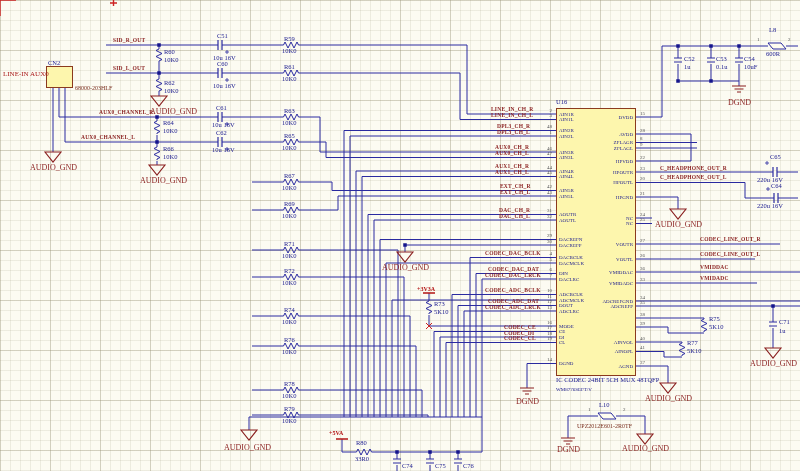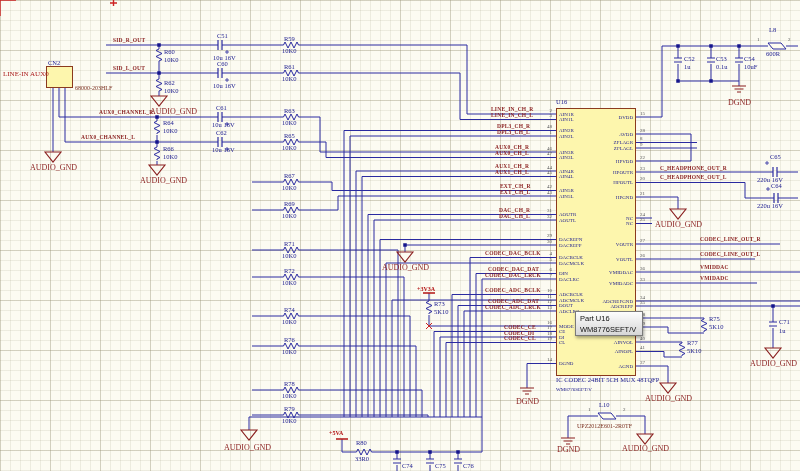--- a/index.html
+++ b/index.html
@@ -272,17 +272,13 @@
       <span class="lbl pname" style="left: 573px; top: 315.5px; width: 60px; text-align: right;"></span>
       <span class="lbl pin" style="left: 640px; top: 320.5px;">39</span>
       <span class="lbl pname" style="left: 573px; top: 324.5px; width: 60px; text-align: right;"></span>
       <span class="lbl pin" style="left: 640px; top: 335.5px;">40</span>
       <span class="lbl pname" style="left: 573px; top: 339.5px; width: 60px; text-align: right;">AINVOL</span>
       <span class="lbl pin" style="left: 640px; top: 345px;">41</span>
       <span class="lbl pname" style="left: 573px; top: 349px; width: 60px; text-align: right;">AINOPL</span>
       <span class="lbl pin" style="left: 640px; top: 359.5px;">37</span>
       <span class="lbl pname" style="left: 573px; top: 363.5px; width: 60px; text-align: right;">AGND</span>
     </div>
-  <div id="tooltip">
-    <div>Part U16</div>
-    <div>WM8776SEFT/V</div>
-  </div>
 </div>
 
 </body></html>

